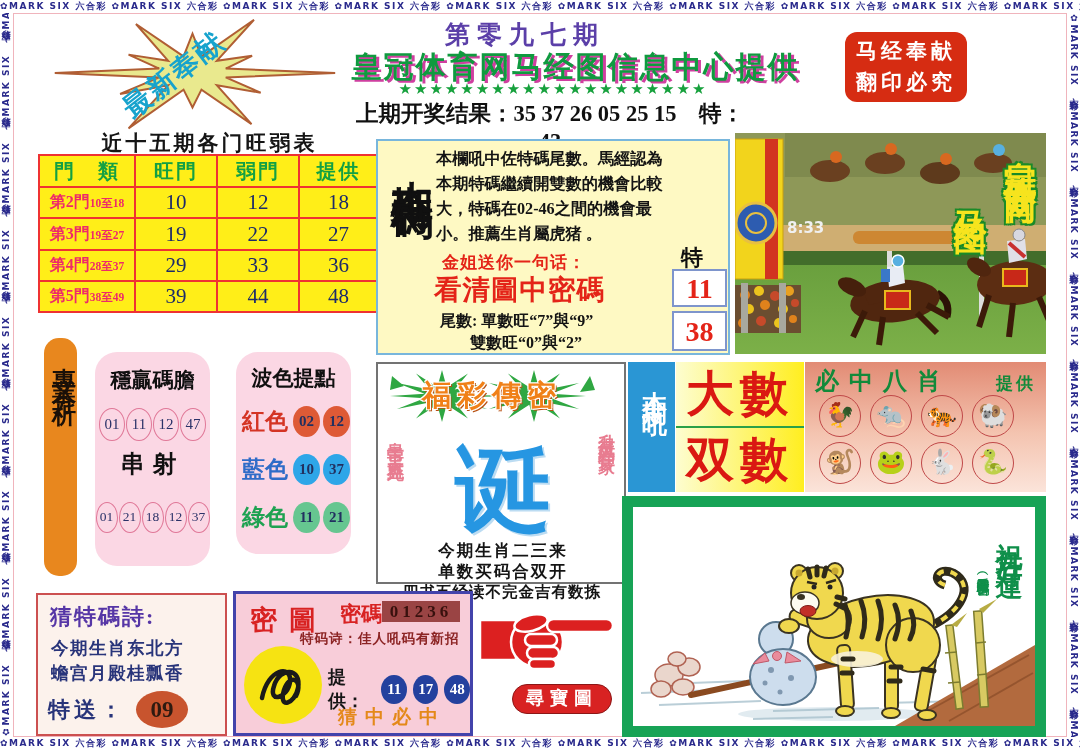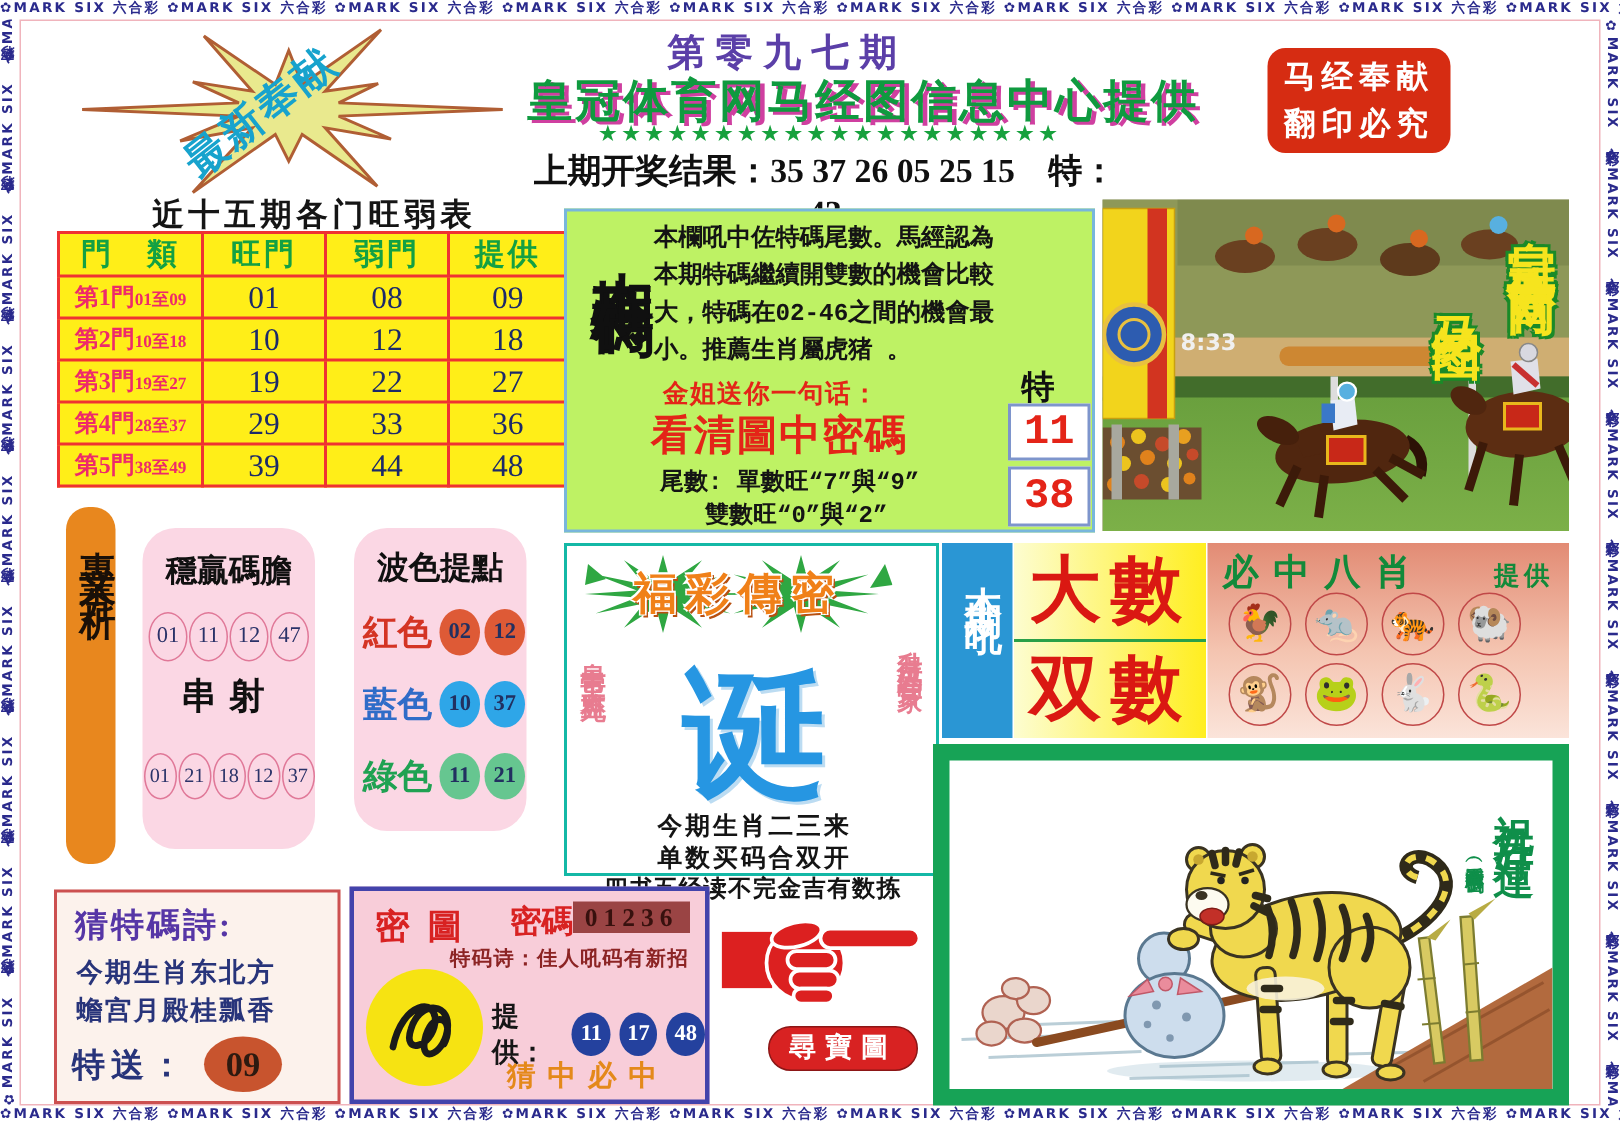--- a/index.html
+++ b/index.html
@@ -28,21 +28,21 @@
   
   .table-title{left:52px;top:129px;width:315px;text-align:center;font-size:21px;font-weight:bold;color:#151515;letter-spacing:3px;}
   .strength-table{left:38px;top:154px;width:331px;height:159px;border-collapse:collapse;table-layout:fixed;background:#ffee18;}
   .strength-table td,.strength-table th{border:2px solid #ef3232;text-align:center;padding:0;height:26px;overflow:hidden;}
   .strength-table th{color:#13a043;font-size:20px;letter-spacing:2px;}
   .gate-cell{color:#ee2a6a;white-space:nowrap;}
   .gate-name{font-size:16px;font-weight:bold;}
   .gate-range{font-size:11.5px;font-weight:bold;}
   .num-cell{color:#1c2a6a;font-size:21px;font-weight:normal;}
   
-  .special-panel{left:376px;top:139px;width:354px;height:216px;background:#bef264;border:2px solid #78b6dc;box-sizing:border-box;font-family:Liberation Mono, monospace;}
+  .special-panel{left:376px;top:139px;width:354px;height:216px;background:#fef9c3;border:2px solid #78b6dc;box-sizing:border-box;}
   .sp-vert{left:6px;top:6px;height:202px;writing-mode:vertical-rl;font-size:42px;font-weight:bold;color:#101010;letter-spacing:6px;}
   .sp-body{left:58px;top:6px;width:234px;font-size:16.2px;font-weight:bold;color:#141414;line-height:1.55;text-align:left;}
   .sp-red1{left:64px;top:110px;width:220px;color:#e42418;font-weight:bold;font-size:17px;letter-spacing:1px;}
   .sp-red2{left:56px;top:131px;width:228px;color:#e42418;font-weight:bold;font-size:27.5px;letter-spacing:1px;}
   .sp-tail1{left:62px;top:170px;font-size:16px;font-weight:bold;color:#141414;}
   .sp-tail2{left:92px;top:192px;font-size:16px;font-weight:bold;color:#141414;}
   .sp-gift-label{left:288px;top:102px;width:62px;text-align:center;font-size:22px;font-weight:bold;letter-spacing:10px;color:#101010;}
   .sp-gift{width:55px;height:38px;background:#fff;border:2px solid #7e95cc;color:#e42418;font-size:28px;font-weight:bold;
            text-align:center;line-height:36px;box-sizing:border-box;}
   .sp-gift-1{left:294px;top:128px;}
@@ -70,21 +70,21 @@
   .ell-sm{width:20px;height:29px;font-size:13.5px;line-height:28px;}
   .st-sub{position:absolute;left:0;top:96px;width:100%;text-align:center;font-size:24px;font-weight:bold;letter-spacing:8px;color:#101010;}
   .cp-title{top:12px;}
   .cp-row{position:absolute;left:6px;display:flex;align-items:center;gap:3px;height:34px;}
   .cp-row-1{top:52px;}.cp-row-2{top:100px;}.cp-row-3{top:148px;}
   .cp-label{width:48px;font-size:23px;font-weight:bold;letter-spacing:0;}
   .lbl-red{color:#d43424;}.lbl-blue{color:#2f6cc8;}.lbl-green{color:#1fa252;}
   .ball{width:27px;height:31px;border-radius:50%;color:#223060;font-size:15px;line-height:31px;text-align:center;font-weight:bold;}
   .ball-red{background:#de5a36;}.ball-blue{background:#2ea6e8;}.ball-green{background:#66c690;}
   
-  .fucai-panel{left:376px;top:362px;width:250px;height:222px;background:#fff;border:2px solid #14b8a6;box-sizing:border-box;}
+  .fucai-panel{left:376px;top:362px;width:250px;height:222px;background:#fff;border:2px solid #737373;box-sizing:border-box;}
   .fc-burst{left:12px;top:4px;width:205px;height:56px;}
   .fc-title{left:14px;top:12px;width:200px;text-align:center;font-size:29px;font-weight:bold;color:#f08018;letter-spacing:6px;
             text-shadow:-1px -1px 0 #fff,1px -1px 0 #fff,-1px 1px 0 #fff,1px 1px 0 #fff,2px 2px 0 #b85010;}
   .fc-left{left:6px;top:64px;height:160px;writing-mode:vertical-rl;font-size:17px;font-weight:bold;color:#e87c90;letter-spacing:4px;}
   .fc-right{right:6px;top:56px;height:178px;writing-mode:vertical-rl;font-size:17px;font-weight:bold;color:#e87c90;letter-spacing:4px;}
   .fc-big{left:58px;top:70px;width:134px;height:112px;text-align:center;line-height:112px;font-size:95px;font-weight:bold;color:#2696e2;
           text-shadow:2px 2px 0 #bcdcf2;}
   .fc-line{position:absolute;text-align:center;font-weight:bold;color:#141414;}
   .fc-l1{left:36px;top:176px;width:178px;font-size:16.5px;letter-spacing:2px;}
   .fc-l2{left:36px;top:197px;width:178px;font-size:16.5px;letter-spacing:2px;}
@@ -114,21 +114,21 @@
   
   .poem-panel{left:36px;top:593px;width:191px;height:143px;background:#fcf2ec;border:2px solid #cc5050;box-sizing:border-box;}
   .pm-title{left:12px;top:7px;font-size:22px;font-weight:bold;color:#5636a6;letter-spacing:2px;}
   .pm-l1{left:13px;top:41px;font-size:17.5px;font-weight:bold;color:#28347a;letter-spacing:1.5px;}
   .pm-l2{left:13px;top:66px;font-size:17.5px;font-weight:bold;color:#28347a;letter-spacing:1.5px;}
   .pm-gift-row{left:10px;top:96px;display:flex;align-items:center;gap:10px;}
   .pm-gift-label{font-size:22px;font-weight:bold;color:#28347a;letter-spacing:4px;}
   .pm-ellipse{width:52px;height:37px;background:#c8542e;border-radius:50%;color:#2e1a10;font-size:23px;font-weight:bold;
               text-align:center;line-height:37px;}
   .secret-panel{left:233px;top:591px;width:240px;height:145px;background:#f8cdd9;border:3px solid #4343ab;box-sizing:border-box;}
-  .sc-map{left:14px;top:8px;font-size:23px;font-weight:bold;color:#d82222;letter-spacing:12px;}
+  .sc-map{left:14px;top:8px;font-size:27px;font-weight:bold;color:#d82222;letter-spacing:12px;}
   .sc-code-label{left:104px;top:6px;font-size:21px;font-weight:bold;color:#d82222;}
   .sc-code-box{left:146px;top:7px;width:78px;height:21px;background:#9a4444;color:#38110e;font-size:17px;font-weight:bold;
                letter-spacing:4px;text-align:center;line-height:21px;}
   .sc-poem{left:64px;top:36px;font-size:13.5px;font-weight:bold;color:#8c2424;letter-spacing:1px;}
   .sc-circle{left:8px;top:52px;width:78px;height:78px;background:#f6e312;border-radius:50%;}
   .sc-offer-row{left:92px;top:71px;display:flex;align-items:center;gap:6px;}
   .sc-offer-label{font-size:18px;font-weight:bold;color:#161616;}
   .chip{width:29px;height:29px;background:#24419e;border-radius:50%;color:#fff;font-size:15px;font-weight:bold;
         text-align:center;line-height:29px;}
   .sc-footer{left:80px;top:110px;width:152px;text-align:center;font-size:19px;font-weight:bold;color:#e4891a;letter-spacing:8px;}
@@ -161,26 +161,20 @@
   </div>
 
   <div class="abs table-title">近十五期各门旺弱表</div>
   <table class="abs strength-table">
     <tbody>
         <tr>
       <th style="width:94px;">門　類</th>
       <th style="width:80px;">旺門</th>
       <th style="width:80px;">弱門</th>
       <th style="width:77px;">提供</th>
-    </tr>
-    <tr>
-      <td class="gate-cell"><span class="gate-name">第1門</span><span class="gate-range">01至09</span></td>
-      <td class="num-cell">01</td>
-      <td class="num-cell">08</td>
-      <td class="num-cell">09</td>
     </tr>
     <tr>
       <td class="gate-cell"><span class="gate-name">第2門</span><span class="gate-range">10至18</span></td>
       <td class="num-cell">10</td>
       <td class="num-cell">12</td>
       <td class="num-cell">18</td>
     </tr>
     <tr>
       <td class="gate-cell"><span class="gate-name">第3門</span><span class="gate-range">19至27</span></td>
       <td class="num-cell">19</td>

